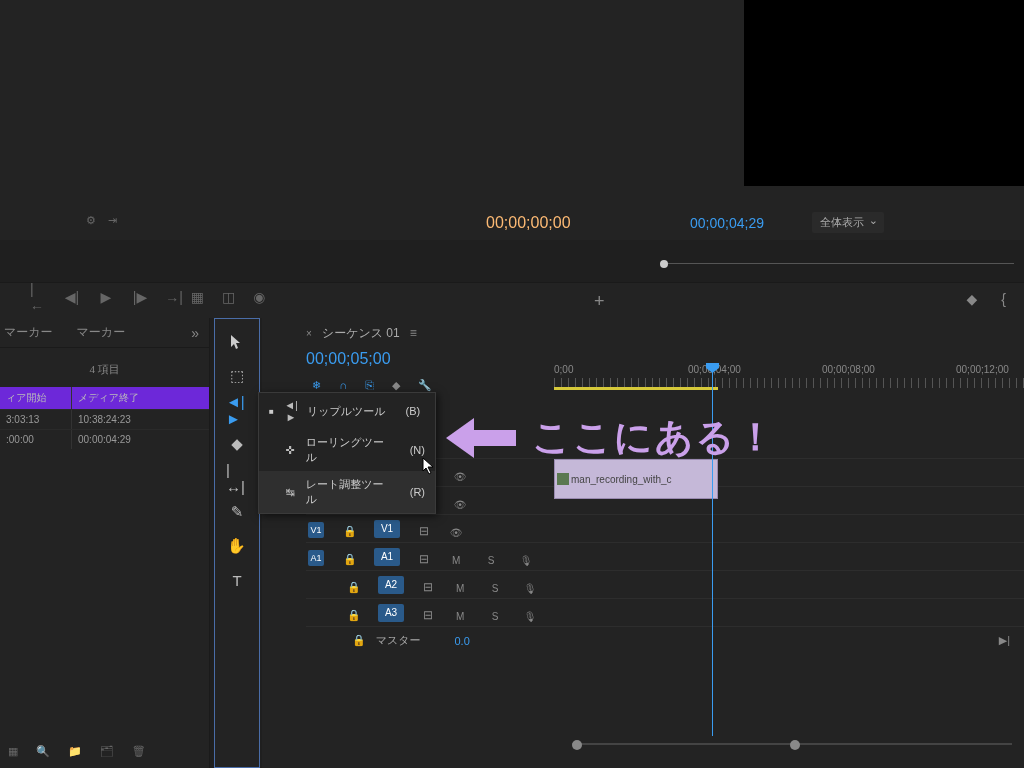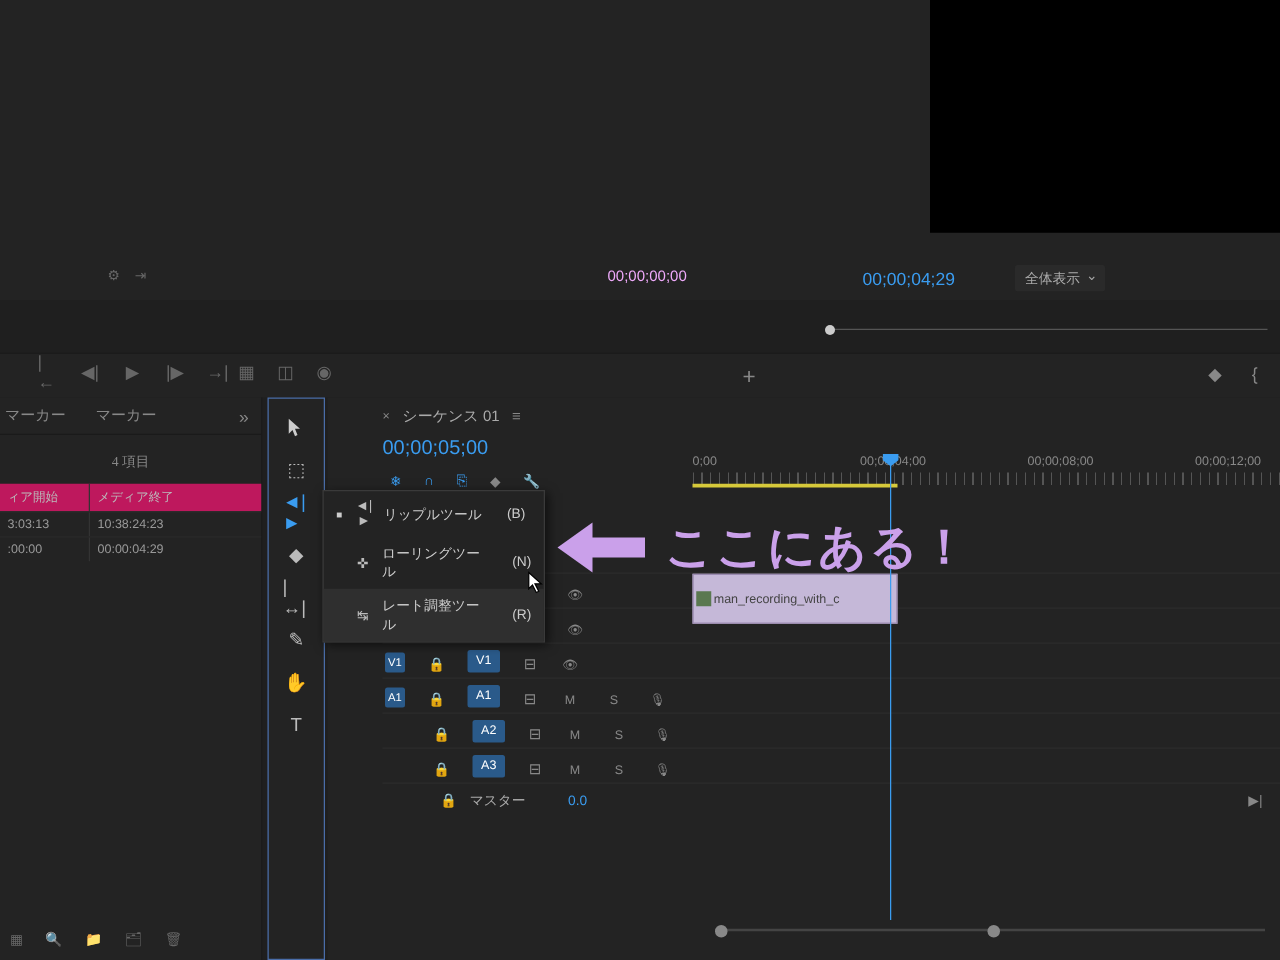--- a/index.html
+++ b/index.html
@@ -3,21 +3,21 @@
 <meta charset="utf-8">
 <style>
 * { margin: 0; padding: 0; box-sizing: border-box; font-family: "Hiragino Kaku Gothic Pro", "Meiryo", sans-serif; }
 body { background: #1f1f1f; color: #aaa; width: 1024px; height: 768px; overflow: hidden; position: relative; font-size: 11px; }
 
 
 .top { position: absolute; top: 0; left: 0; right: 0; height: 240px; background: #232323; }
 .source-panel { position: absolute; top: 0; left: 0; width: 636px; height: 232px; background: #232323; }
 .monitor-black { position: absolute; top: 0; left: 744px; right: 0; height: 186px; background: #000; border: 1px solid #000; }
 
-.src-tc { position: absolute; top: 214px; left: 486px; color: #f0abfc; font-size: 12px; }
+.src-tc { position: absolute; top: 214px; left: 486px; color: #fdba74; font-size: 16px; }
 .prog-tc { position: absolute; top: 215px; left: 690px; color: #3a9cf0; font-size: 14px; }
 .zoom-sel { position: absolute; top: 212px; left: 812px; background: #2a2a2a; color: #aaa; padding: 3px 20px 3px 8px; font-size: 11px; border-radius: 2px; }
 .zoom-sel::after { content: "⌄"; position: absolute; right: 6px; top: 2px; }
 
 .src-icons { position: absolute; top: 214px; left: 86px; display: flex; gap: 12px; color: #666; }
 .prog-scrub { position: absolute; top: 260px; left: 660px; right: 10px; height: 8px; }
 .prog-scrub .line { position: absolute; top: 3px; left: 0; right: 0; height: 1px; background: #555; }
 .prog-scrub .knob { position: absolute; top: 0; left: 0; width: 8px; height: 8px; border-radius: 50%; background: #ccc; }
 
 
@@ -30,21 +30,21 @@
 
 
 .lower { position: absolute; top: 318px; left: 0; right: 0; bottom: 0; }
 
 
 .left-panel { position: absolute; top: 0; left: 0; width: 210px; bottom: 0; background: #232323; border-right: 1px solid #1a1a1a; }
 .left-tabs { height: 30px; display: flex; align-items: center; gap: 24px; padding-left: 4px; color: #888; font-size: 12px; border-bottom: 1px solid #1a1a1a; }
 .left-tabs .expand { margin-left: auto; margin-right: 10px; font-size: 14px; }
 .left-count { text-align: center; padding: 14px 22px 10px; color: #888; font-size: 11px; font-family: Liberation Serif, serif; }
 .media-table { font-size: 10px; }
-.media-head { display: flex; background: #be185d; color: #bbb; }
+.media-head { display: flex; background: #6d28d9; color: #bbb; }
 .media-head > div, .media-row > div { padding: 4px 6px; }
 .mh1 { width: 72px; border-right: 1px solid #333; } .mh2 { flex: 1; }
 .media-row { display: flex; color: #999; border-top: 1px solid #2a2a2a; }
 .left-bottom { position: absolute; bottom: 10px; left: 8px; display: flex; gap: 18px; color: #666; }
 
 
 .toolbar { position: absolute; top: 0; left: 214px; width: 46px; bottom: 0; background: #232323; border: 1px solid #4a6da8; display: flex; flex-direction: column; align-items: center; gap: 12px; padding-top: 12px; }
 .tool { width: 22px; height: 22px; display: flex; align-items: center; justify-content: center; color: #bbb; font-size: 15px; border-radius: 2px; }
 .tool.active { color: #3a9cf0; }
 

